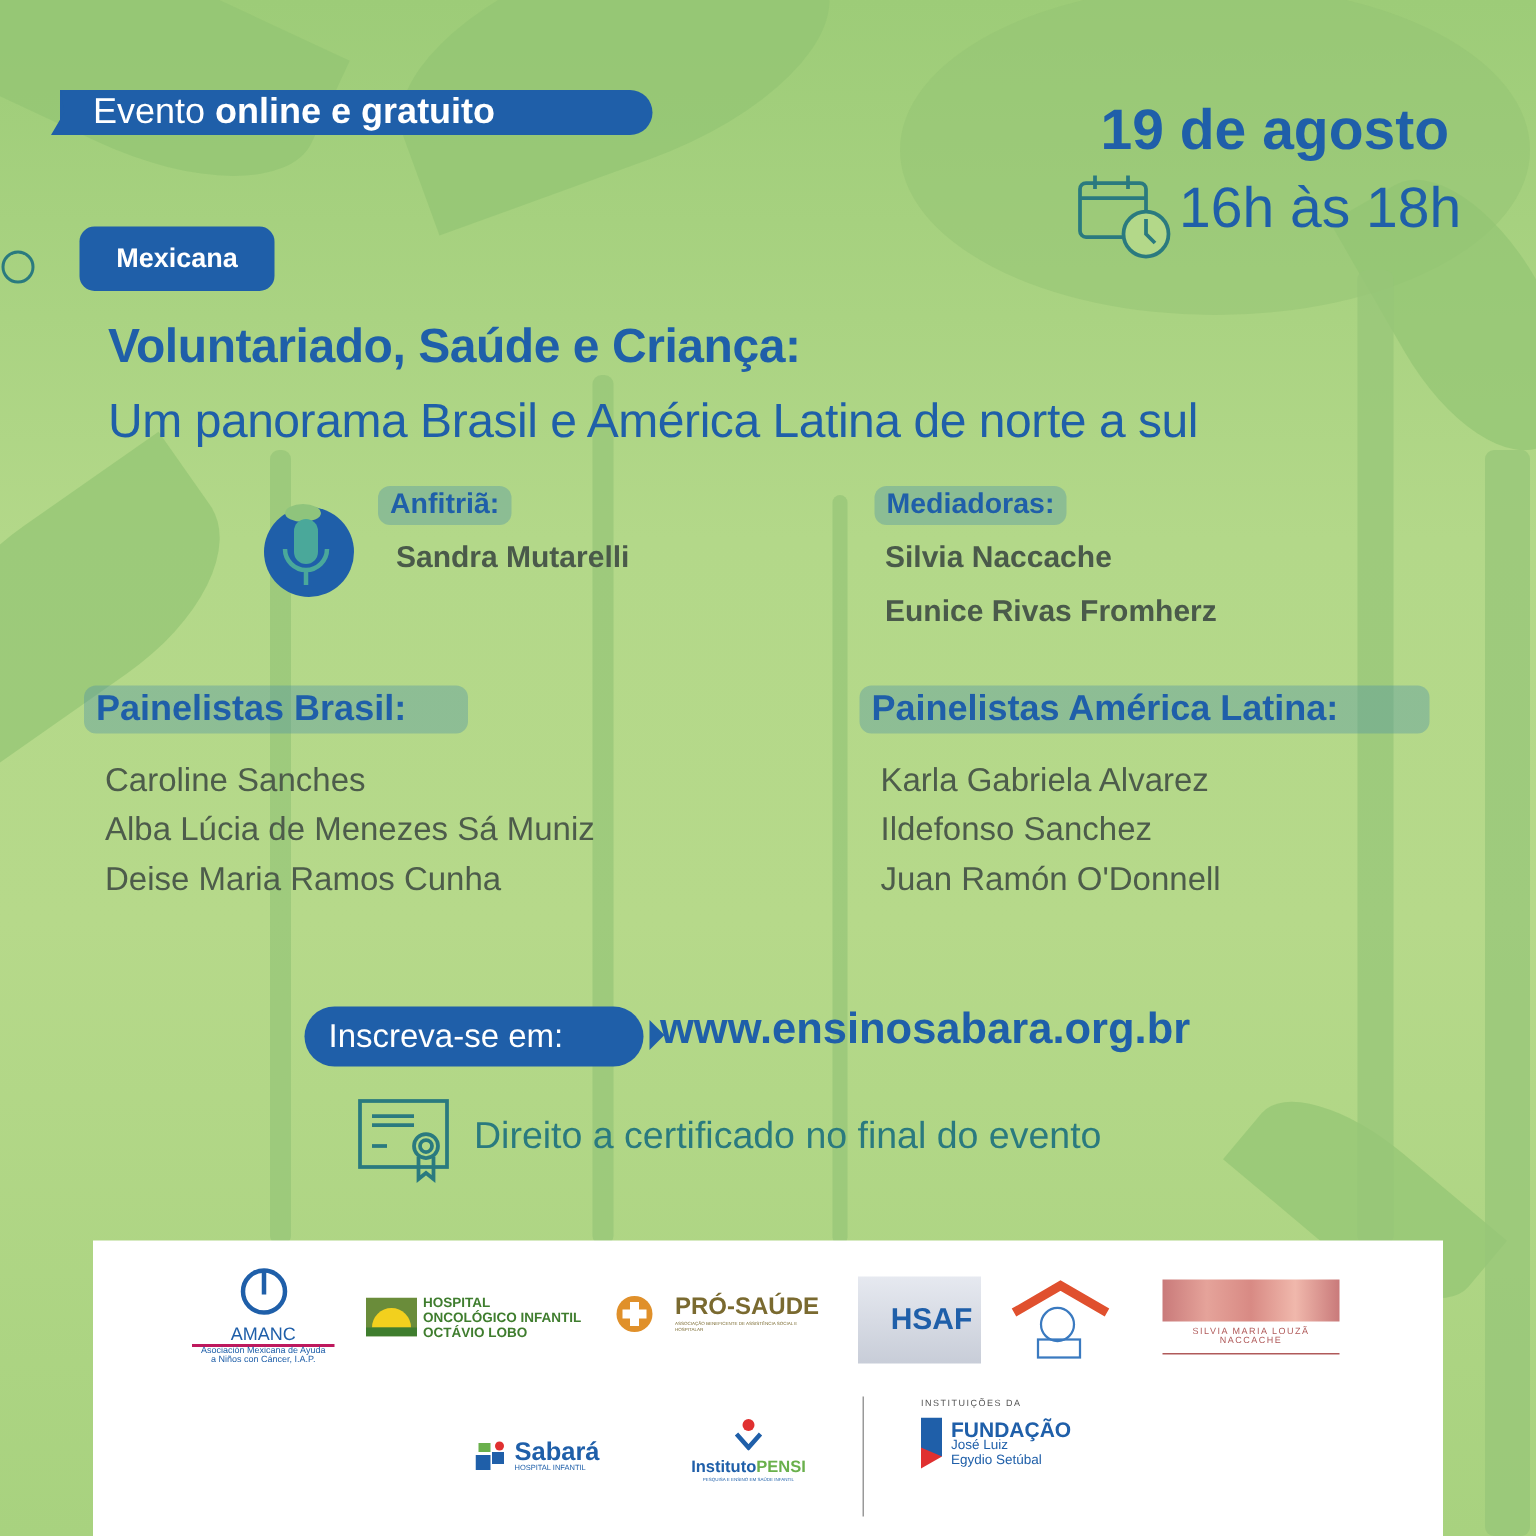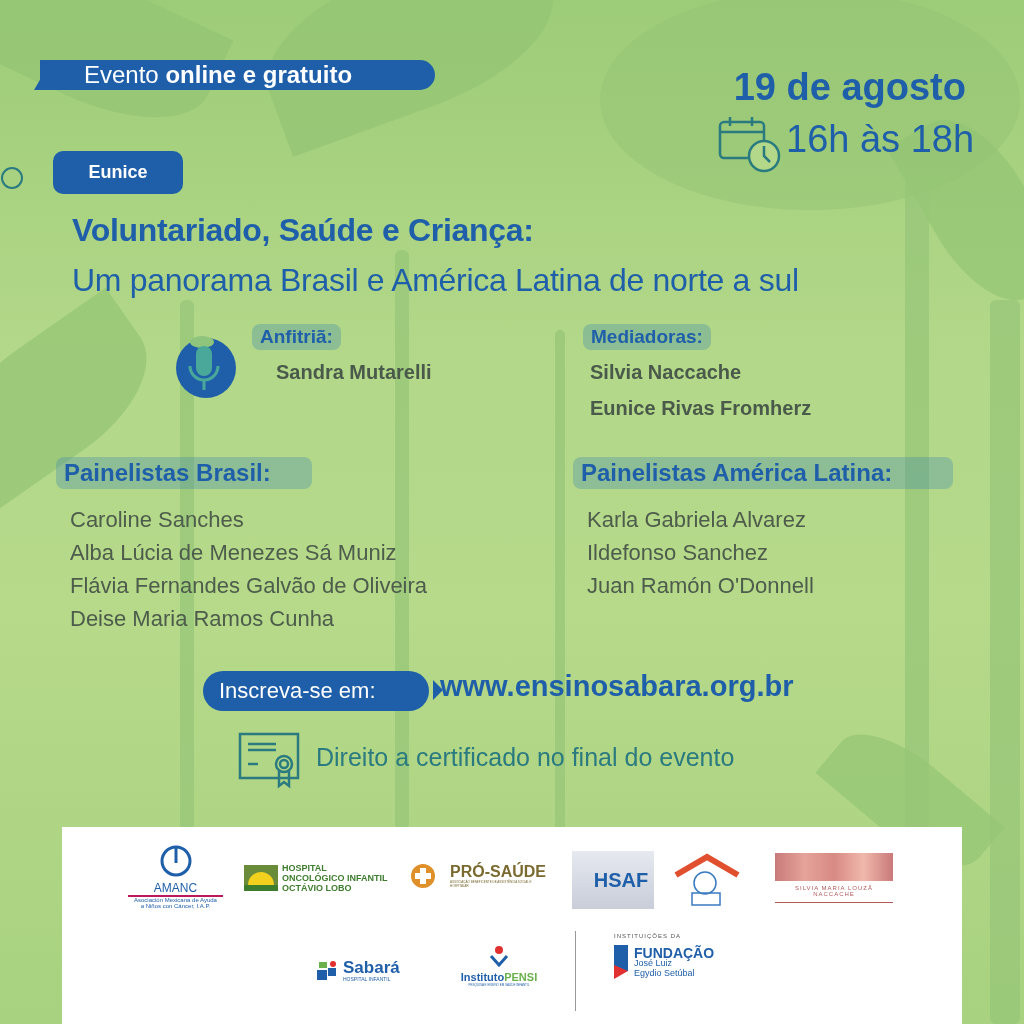--- a/index.html
+++ b/index.html
@@ -5,21 +5,21 @@
   html, body { margin:0; padding:0; }
   body { width:1024px; height:1024px; overflow:hidden; position:relative;
     font-family: "DejaVu Sans", sans-serif; background:#a9d27f; }
   .bg { position:absolute; inset:0; overflow:hidden;
     background: linear-gradient(180deg,#9dcc78 0%, #b3d889 35%, #b6d98a 60%, #a8d27f 100%); }
   .leaf { position:absolute; background:#93c474; border-radius:50% 0 50% 0; opacity:.7; }
   .trunk { position:absolute; background:#97c578; opacity:.75; border-radius:6px; }
   .abs { position:absolute; }
 
   .event-pill { left:40px; top:60px; height:30px; width:395px; background:#1f5fa9;
-    border-radius:0 16px 16px 0; color:#fff; font-size:24px; line-height:30px; padding-left:44px; box-sizing:border-box;
+    border-radius:0 16px 16px 0; color:#fff; font-size:24px; line-height:30px; padding-left:22px; box-sizing:border-box;
     font-family:"Liberation Sans", sans-serif; }
   .event-pill b { font-weight:700; }
   .event-pill .notch { position:absolute; left:-6px; top:0; width:22px; height:30px; background:#1f5fa9;
     clip-path: polygon(30% 0,100% 0,100% 100%,0 100%,40% 50%); }
 
   .date { right:58px; top:66px; color:#1f5fa9; font-weight:700; font-size:38px; font-family:"Liberation Sans", sans-serif; }
   .time { left:786px; top:118px; color:#1f5fa9; font-size:38px; font-family:"Liberation Sans", sans-serif; }
   .cal-icon { left:718px; top:114px; width:64px; height:60px; }
 
   .webinar-btn { left:53px; top:151px; width:130px; height:43px; background:#1f5fa9; border-radius:10px;
@@ -79,45 +79,44 @@
   <line x1="12" y1="3" x2="12" y2="12"></line>
   <line x1="34" y1="3" x2="34" y2="12"></line>
   <circle cx="46" cy="42" r="15" fill="#b3d889"></circle>
   <polyline points="46,32 46,42 52,48"></polyline>
 </svg>
 <div class="abs time">16h às 18h</div>
 
 <svg class="abs side-logo" viewBox="0 0 28 36" fill="none" stroke="#2a7a7f" stroke-width="2">
   <circle cx="12" cy="20" r="10"></circle>
 </svg>
-<div class="abs webinar-btn">Eunice</div>
+<div class="abs webinar-btn">Mexicana</div>
 
 <div class="abs title">Voluntariado, Saúde e Criança:</div>
 <div class="abs subtitle">Um panorama Brasil e América Latina de norte a sul</div>
 
 <svg class="abs mic" viewBox="0 0 70 68">
   <circle cx="34" cy="36" r="30" fill="#1f5fa9"></circle>
   <ellipse cx="30" cy="10" rx="12" ry="6" fill="#8fc47c"></ellipse>
   <rect x="24" y="14" width="16" height="30" rx="8" fill="#4aa89a"></rect>
   <path d="M18 34 a14 14 0 0 0 28 0" fill="none" stroke="#4aa89a" stroke-width="3"></path>
   <line x1="32" y1="48" x2="32" y2="58" stroke="#4aa89a" stroke-width="3"></line>
 </svg>
 
 <div class="abs label-tag small-tag" style="left:252px;top:324px;">Anfitriã:</div>
-<div class="abs name-bold" style="left:276px;top:361px;">Sandra Mutarelli</div>
+<div class="abs name-bold" style="left:264px;top:361px;">Sandra Mutarelli</div>
 
 <div class="abs label-tag small-tag" style="left:583px;top:324px;">Mediadoras:</div>
 <div class="abs name-bold" style="left:590px;top:361px;">Silvia Naccache</div>
 <div class="abs name-bold" style="left:590px;top:397px;">Eunice Rivas Fromherz</div>
 
 <div class="abs label-tag big-tag" style="left:56px;top:457px;width:240px;">Painelistas Brasil:</div>
 <div class="abs name-list" style="left:70px;top:503px;">
   <div>Caroline Sanches</div>
   <div>Alba Lúcia de Menezes Sá Muniz</div>
-  <div>Flávia Fernandes Galvão de Oliveira</div>
   <div>Deise Maria Ramos Cunha</div>
 </div>
 
 <div class="abs label-tag big-tag" style="left:573px;top:457px;width:364px;">Painelistas América Latina:</div>
 <div class="abs name-list" style="left:587px;top:503px;">
   <div>Karla Gabriela Alvarez</div>
   <div>Ildefonso Sanchez</div>
   <div>Juan Ramón O'Donnell</div>
 </div>
 

